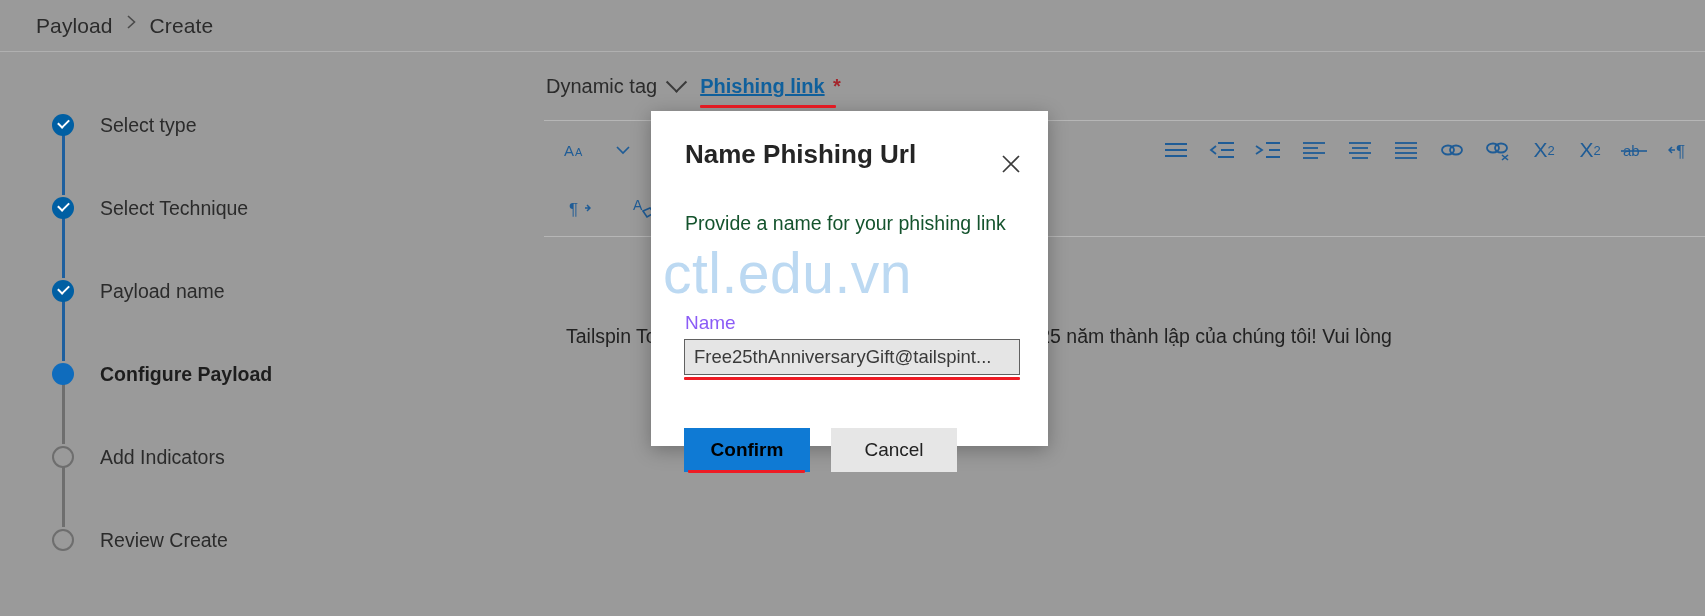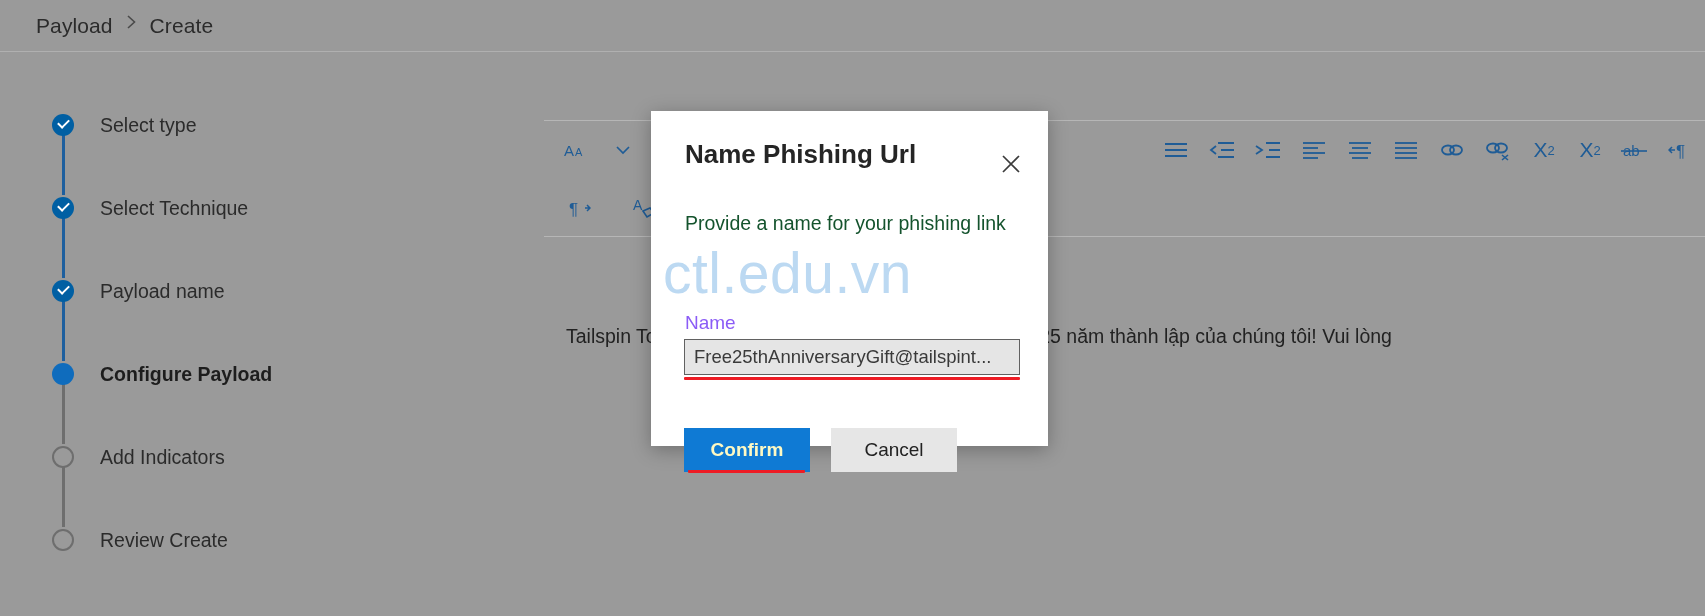--- a/index.html
+++ b/index.html
@@ -262,21 +262,21 @@
     height: 44px;
     min-width: 126px;
     border: none;
     font-family: "Liberation Sans", sans-serif;
     font-size: 19px;
     cursor: pointer;
     padding: 0 18px;
   }
   .btn-primary {
     background: #0f7ad4;
-    color: #fef9c3;
+    color: #000000;
     font-weight: bold;
   }
   .btn-secondary {
     background: #e6e6e6;
     color: #222;
   }
   .confirm-red-ul {
     position: absolute;
     left: 37px; top: 359px;
     width: 117px; height: 3px;
@@ -331,20 +331,29 @@
   </div>
 
   <div class="step" style="top:473px;">
     <span class="step-dot dot-todo"></span>
     <span class="step-label">Review Create</span>
   </div>
 </div>
 
 <div class="editor">
 
+  <div class="tag-bar">
+    <span class="dyn-tag">Dynamic tag</span>
+    <span class="chev"></span>
+    <span style="position:relative;">
+      <span class="phish-link">Phishing link</span>
+      <span class="phish-star">*</span>
+      <span class="red-ul" style="left:0;bottom:-10px;width:136px;"></span>
+    </span>
+  </div>
 
   <div class="toolbar">
     <div class="tb-row">
       <span class="tb-icon">
         <svg width="26" height="22" viewBox="0 0 26 22">
             <text x="0" y="17" font-size="15" font-family="Liberation Sans, sans-serif" fill="#1f5c96">A</text>
             <text x="11" y="17" font-size="11" font-family="Liberation Sans, sans-serif" fill="#1f5c96">A</text>
           </svg>
       </span>
       <span class="tb-icon">

